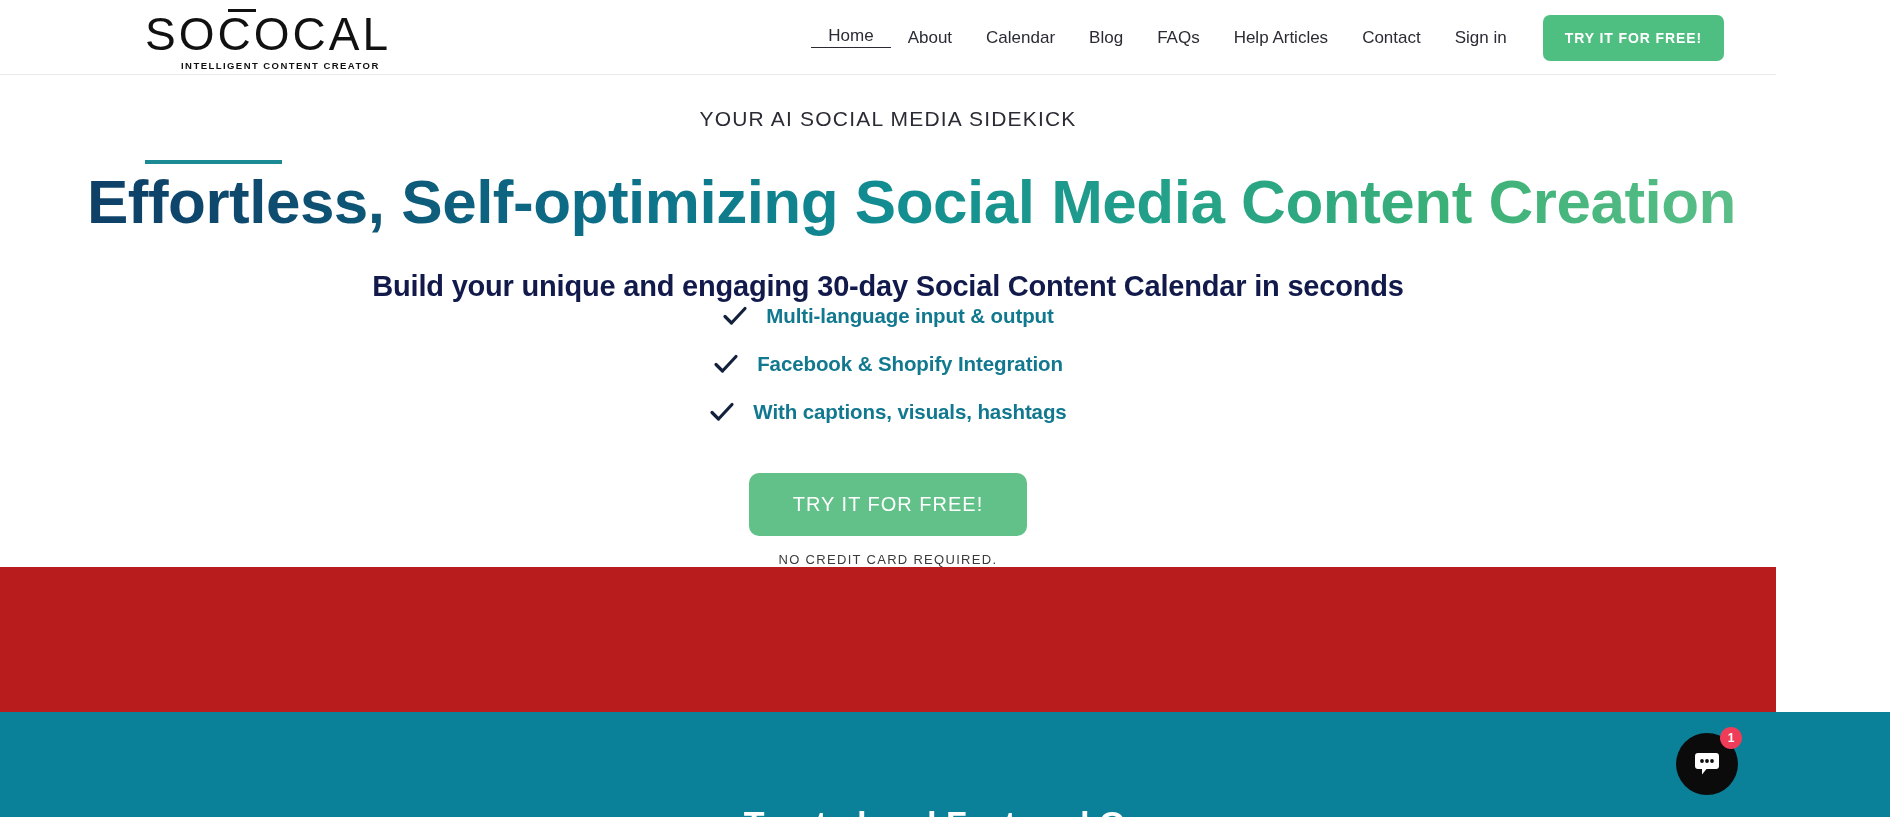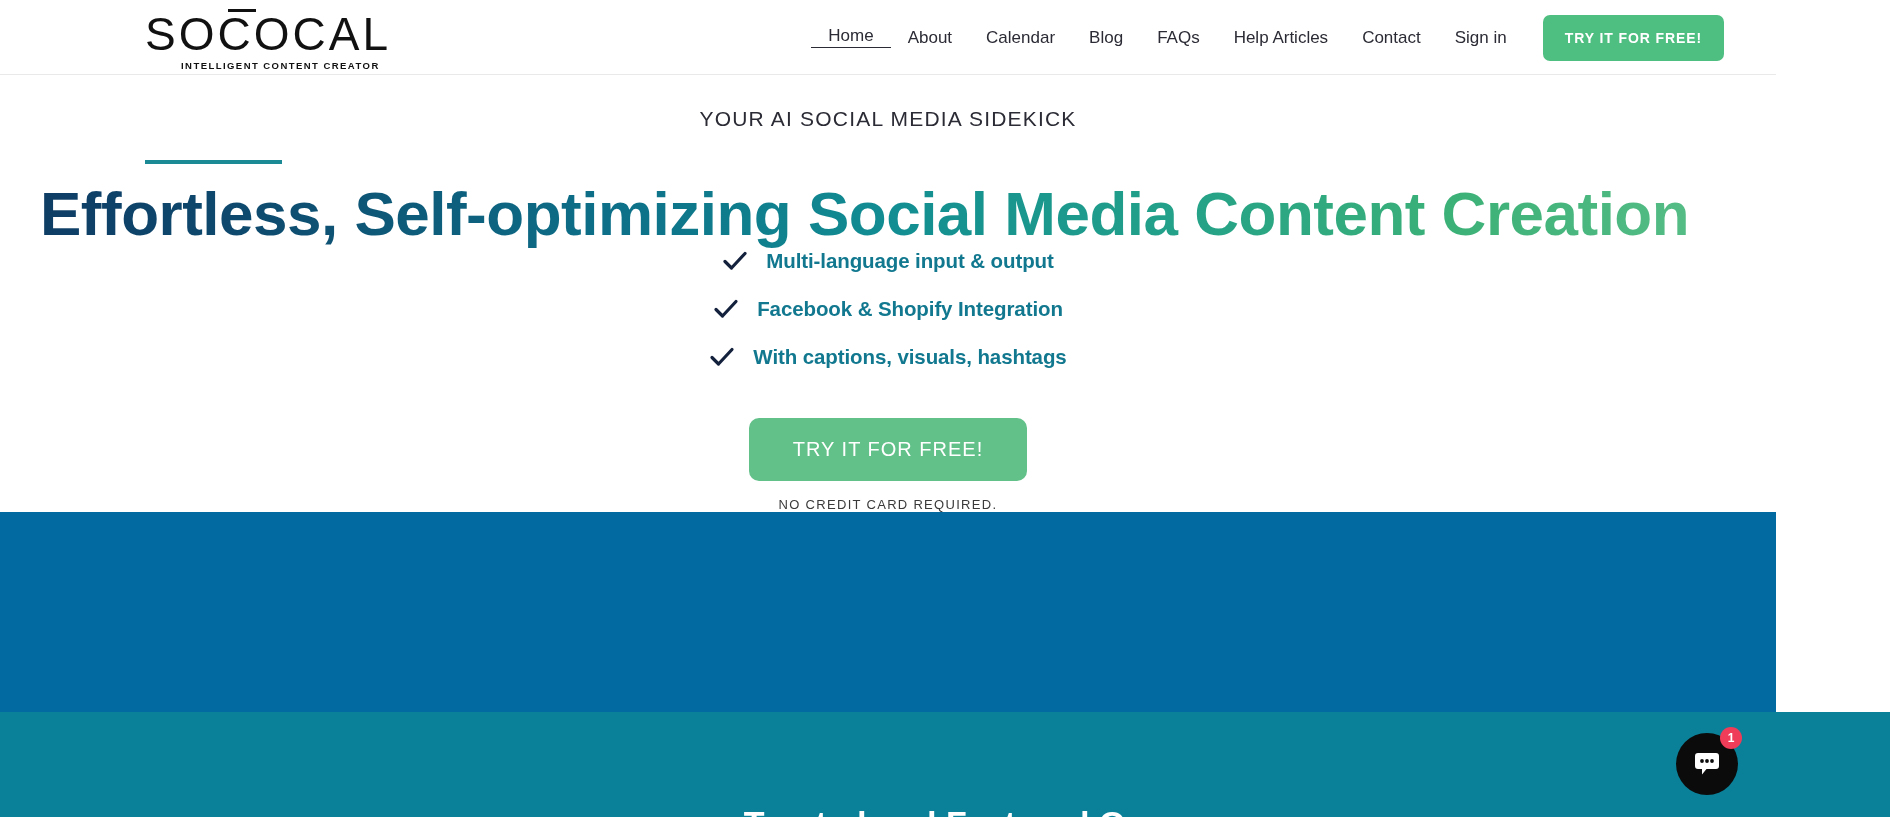--- a/index.html
+++ b/index.html
@@ -6,21 +6,21 @@
   * { box-sizing: border-box; margin: 0; padding: 0; }
   html, body {
     width: 1890px;
     height: 817px;
     overflow: hidden;
     background: #ffffff;
     font-family: "Liberation Sans", sans-serif;
     -webkit-font-smoothing: antialiased;
   }
 
-  .page { position: relative; width: 1776px; height: 817px; background: #0369a1; }
+  .page { position: relative; width: 1776px; height: 817px; background: #b91c1c; }
 
   
   .site-header {
     position: relative;
     height: 75px;
     background: #ffffff;
     border-bottom: 1px solid #e9e9e9;
     display: flex;
     align-items: center;
   }
@@ -108,22 +108,22 @@
     color: #2b2b35;
     font-weight: 400;
   }
   .hero-rule {
     width: 137px;
     height: 4px;
     background: #1b8a95;
     margin: 29px 0 0 145px;
   }
   .headline {
-    margin-top: 17px;
-    text-align: left;
+    margin-top: 5px;
+    text-align: right;
     font-size: 62px;
     font-weight: bold;
     line-height: 1.08;
     letter-spacing: -0.5px;
     background: linear-gradient(90deg,
         #0f3b63 0%,
         #0e4a6e 14%,
         #0d6f88 34%,
         #128d92 50%,
         #23a189 66%,
@@ -281,20 +281,21 @@
   </header>
 
   <section class="hero">
 
     <p class="eyebrow">YOUR AI SOCIAL MEDIA SIDEKICK</p>
 
     <div class="hero-rule"></div>
 
     <h1 class="headline">Effortless, Self-optimizing Social Media Content Creation</h1>
 
+    <h2 class="subhead">Build your unique and engaging 30-day Social Content Calendar in seconds</h2>
 
     <ul class="benefits">
 
       <li class="benefit">
         <span class="benefit-check">
           <svg width="26" height="26" viewBox="0 0 26 26" aria-hidden="true">
             <path d="M3 13.5 L9.5 20 L23 5.5" fill="none" stroke="#14213d" stroke-width="3.2" stroke-linecap="round" stroke-linejoin="round"></path>
           </svg>
         </span>
         <span class="benefit-text">Multi-language input &amp; output</span>

